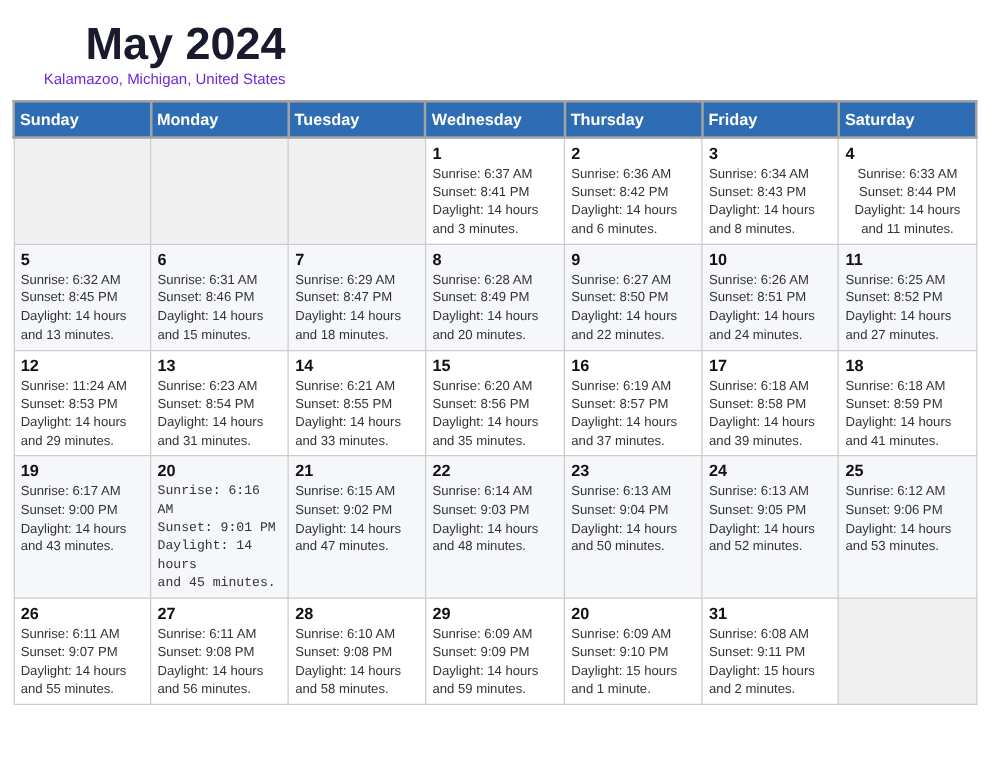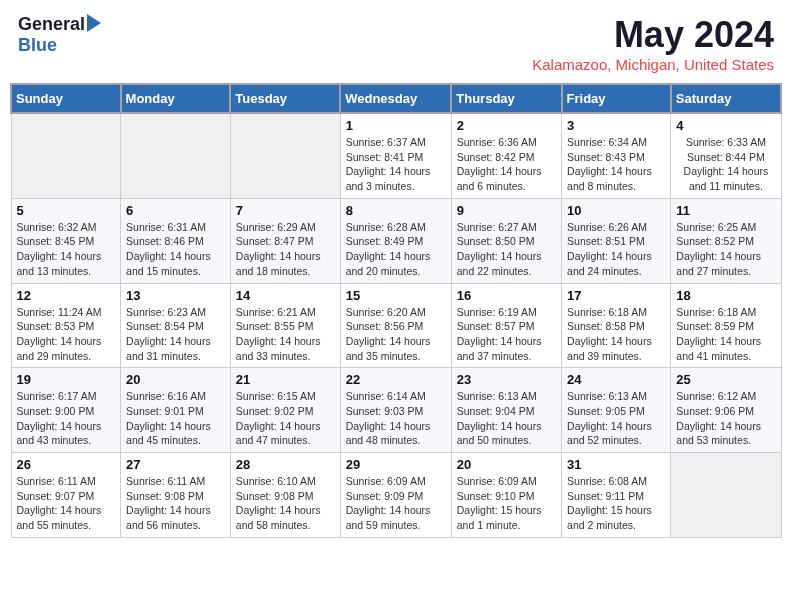--- a/index.html
+++ b/index.html
@@ -25,22 +25,22 @@
     .title-block {
       text-align: right;
       margin-left: 17px;
     }
     .month-title {
       font-size: 36px;
       font-weight: bold;
       color: #1a1a2e;
     }
     .location {
-      font-size: 15px;
-      color: #ef4444;
+      font-size: 12px;
+      color: #6d28d9;
     }
     .calendar {
       width: 100%;
       border-collapse: collapse;
     }
     .calendar thead tr th {
       background: #2e6db4;
       color: #fff;
       font-size: 13px;
       font-weight: bold;
@@ -86,27 +86,20 @@
       border-bottom: 9px solid transparent;
       border-left: 14px solid #2e6db4;
       margin-left: 2px;
       margin-top: -4px;
     }
   </style>
 </head>
 <body>
 
 <div class="header">
-  <div class="logo">
-    <div class="logo-text-wrap">
-      <span style="font-size:18px;font-weight:bold;color:#1a1a2e;">General</span>
-      <div class="logo-arrow"></div>
-    </div>
-    <span style="font-size:18px;font-weight:bold;color:#2e6db4;">Blue</span>
-  </div>
   <div class="title-block">
     <div class="month-title">May 2024</div>
     <div class="location">Kalamazoo, Michigan, United States</div>
   </div>
 </div>
 
 <table class="calendar">
   <thead>
     <tr>
       <th>Sunday</th>
@@ -257,21 +250,21 @@
       <tr>
         <td>
           <div class="day-number">19</div>
           <div class="day-info" style="white-space: pre-line;">Sunrise: 6:17 AM
 Sunset: 9:00 PM
 Daylight: 14 hours
 and 43 minutes.</div>
         </td>
         <td>
           <div class="day-number">20</div>
-          <div class="day-info" style="white-space: pre-line;">Sunrise: 6:16 AM
+          <div class="day-info" style="white-space: pre-line; font-family: Liberation Mono, monospace;">Sunrise: 6:16 AM
 Sunset: 9:01 PM
 Daylight: 14 hours
 and 45 minutes.</div>
         </td>
         <td>
           <div class="day-number">21</div>
           <div class="day-info" style="white-space: pre-line;">Sunrise: 6:15 AM
 Sunset: 9:02 PM
 Daylight: 14 hours
 and 47 minutes.</div>

